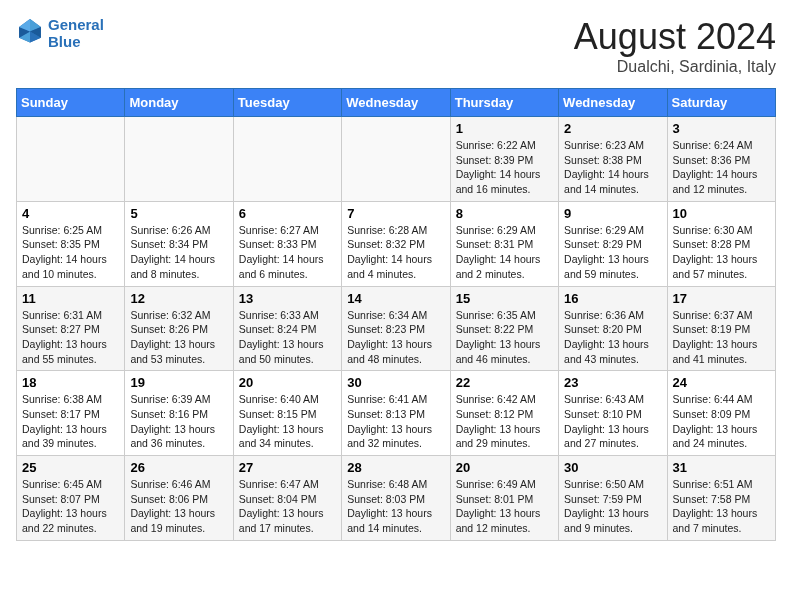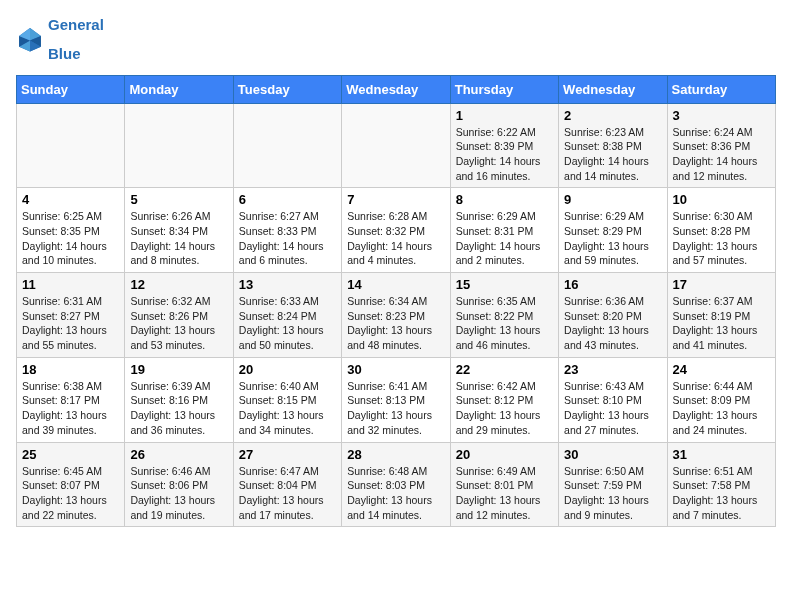--- a/index.html
+++ b/index.html
@@ -11,21 +11,20 @@
       padding: 16px;
     }
     .header {
       display: flex;
       justify-content: space-between;
       align-items: flex-start;
       margin-bottom: 12px;
     }
     .logo {
       display: flex;
-      align-items: center;
       gap: 4px;
     }
     .logo-icon {
       width: 28px;
       height: 28px;
     }
     .title-block {
       text-align: right;
     }
     .main-title {
@@ -89,22 +88,26 @@
       <polygon points="18,4 32,14 32,28 18,34 4,28 4,14" fill="#2970b8"></polygon>
       <polygon points="18,4 32,14 18,20" fill="#4a9fd8"></polygon>
       <polygon points="18,20 32,14 32,28" fill="#1a5a9a"></polygon>
       <polygon points="18,20 18,34 32,28" fill="#2970b8"></polygon>
       <polygon points="18,20 4,28 18,34" fill="#4a9fd8"></polygon>
       <polygon points="18,20 4,14 4,28" fill="#1a5a9a"></polygon>
       <polygon points="18,4 4,14 18,20" fill="#5aaae8"></polygon>
     </svg>
     <div style="line-height:1.15">
       <div style="font-size:15px;font-weight:bold;color:#2970b8;">General</div>
-      <div style="font-size:15px;font-weight:bold;color:#2970b8;margin-top:12px;">Blue</div>
+      <div style="font-size:15px;font-weight:bold;color:#2970b8;">Blue</div>
     </div>
+  </div>
+  <div class="title-block">
+    <div class="main-title">August 2024</div>
+    <div class="subtitle">Dualchi, Sardinia, Italy</div>
   </div>
 </div>
 
 <table class="calendar">
   <thead>
     <tr id="dow-header">
         <th>Sunday</th>
         <th>Monday</th>
         <th>Tuesday</th>
         <th>Wednesday</th>

